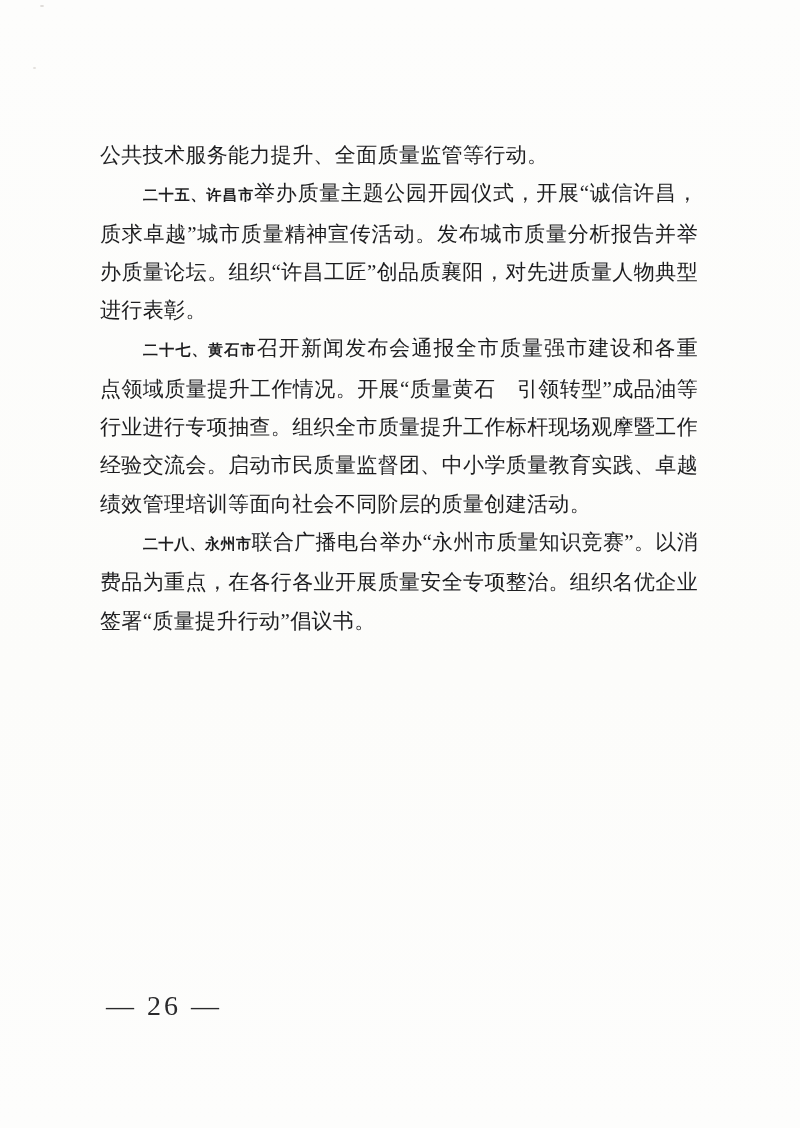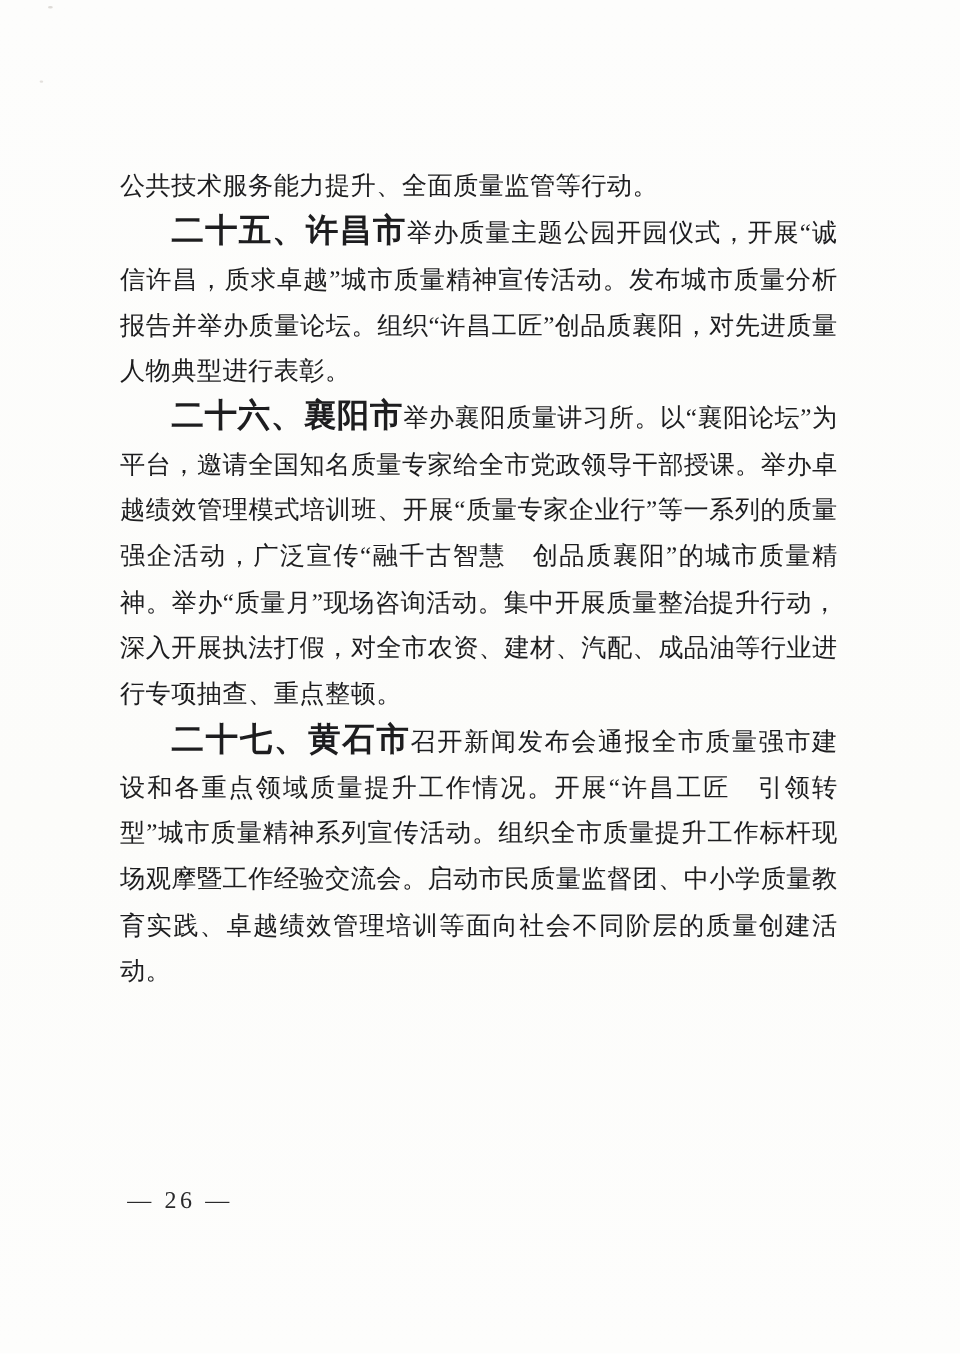--- a/index.html
+++ b/index.html
@@ -37,28 +37,28 @@
     text-justify: inter-ideograph;
     text-indent: 43px;
     color: #1d1d1f;
   }
   .text-block p.continuation {
     text-indent: 0;
   }
   .text-block p b {
     font-family: "DejaVu Sans", "Liberation Sans", sans-serif;
     font-weight: 700;
-    font-size: 27px;
+    font-size: 15px;
     letter-spacing: 0.5px;
   }
   .page-number {
     position: absolute;
     left: 106px;
     top: 990px;
-    font-size: 20px;
+    font-size: 28px;
     letter-spacing: 3px;
     color: #2a2a2c;
     font-family: "Liberation Serif", "DejaVu Serif", serif;
   }
   .speck {
     position: absolute;
     border-radius: 50%;
     background: #c9c4be;
   }
   .speck.s1 { left: 40px; top: 5px;  width: 4px; height: 2px; opacity: .6; }
@@ -71,23 +71,23 @@
 
   <div class="speck s1"></div>
   <div class="speck s2"></div>
 
   <div class="text-block">
 
     <p class="continuation"><span>公共技术服务能力提升、全面质量监管等行动。</span></p>
 
     <p><b>二十五、许昌市</b><span>举办质量主题公园开园仪式，开展“诚信许昌，质求卓越”城市质量精神宣传活动。发布城市质量分析报告并举办质量论坛。组织“许昌工匠”创品质襄阳，对先进质量人物典型进行表彰。</span></p>
 
-    <p><b>二十六、襄阳市</b><span>举办襄阳质量讲习所。以“襄阳论坛”为平台，邀请全国知名质量专家给全市党政领导干部授课。举办卓越绩效管理模式培训班、开展“质量专家企业行”等一系列的质量强企活动，广泛宣传“融千古智慧　创品质襄阳”的城市质量精神。举办“质量月”现场咨询活动。集中开展质量整治提升行动，深入开展执法打假，对全市农资、建材、汽配、成品油等行业进行专项抽查、重点整顿。</span></p>
 
-    <p><b>二十七、黄石市</b><span>召开新闻发布会通报全市质量强市建设和各重点领域质量提升工作情况。开展“许昌工匠　引领转型”城市质量精神系列宣传活动。组织全市质量提升工作标杆现场观摩暨工作经验交流会。启动市民质量监督团、中小学质量教育实践、卓越绩效管理培训等面向社会不同阶层的质量创建活动。</span></p>
+    <p><b>二十七、黄石市</b><span>召开新闻发布会通报全市质量强市建设和各重点领域质量提升工作情况。开展“质量黄石　引领转型”成品油等行业进行专项抽查。组织全市质量提升工作标杆现场观摩暨工作经验交流会。启动市民质量监督团、中小学质量教育实践、卓越绩效管理培训等面向社会不同阶层的质量创建活动。</span></p>
 
+    <p><b>二十八、永州市</b><span>联合广播电台举办“永州市质量知识竞赛”。以消费品为重点，在各行各业开展质量安全专项整治。组织名优企业签署“质量提升行动”倡议书。</span></p>
 
 
   </div>
 
   <div class="page-number">— 26 —</div>
 
 </div>
 
 </body></html>

